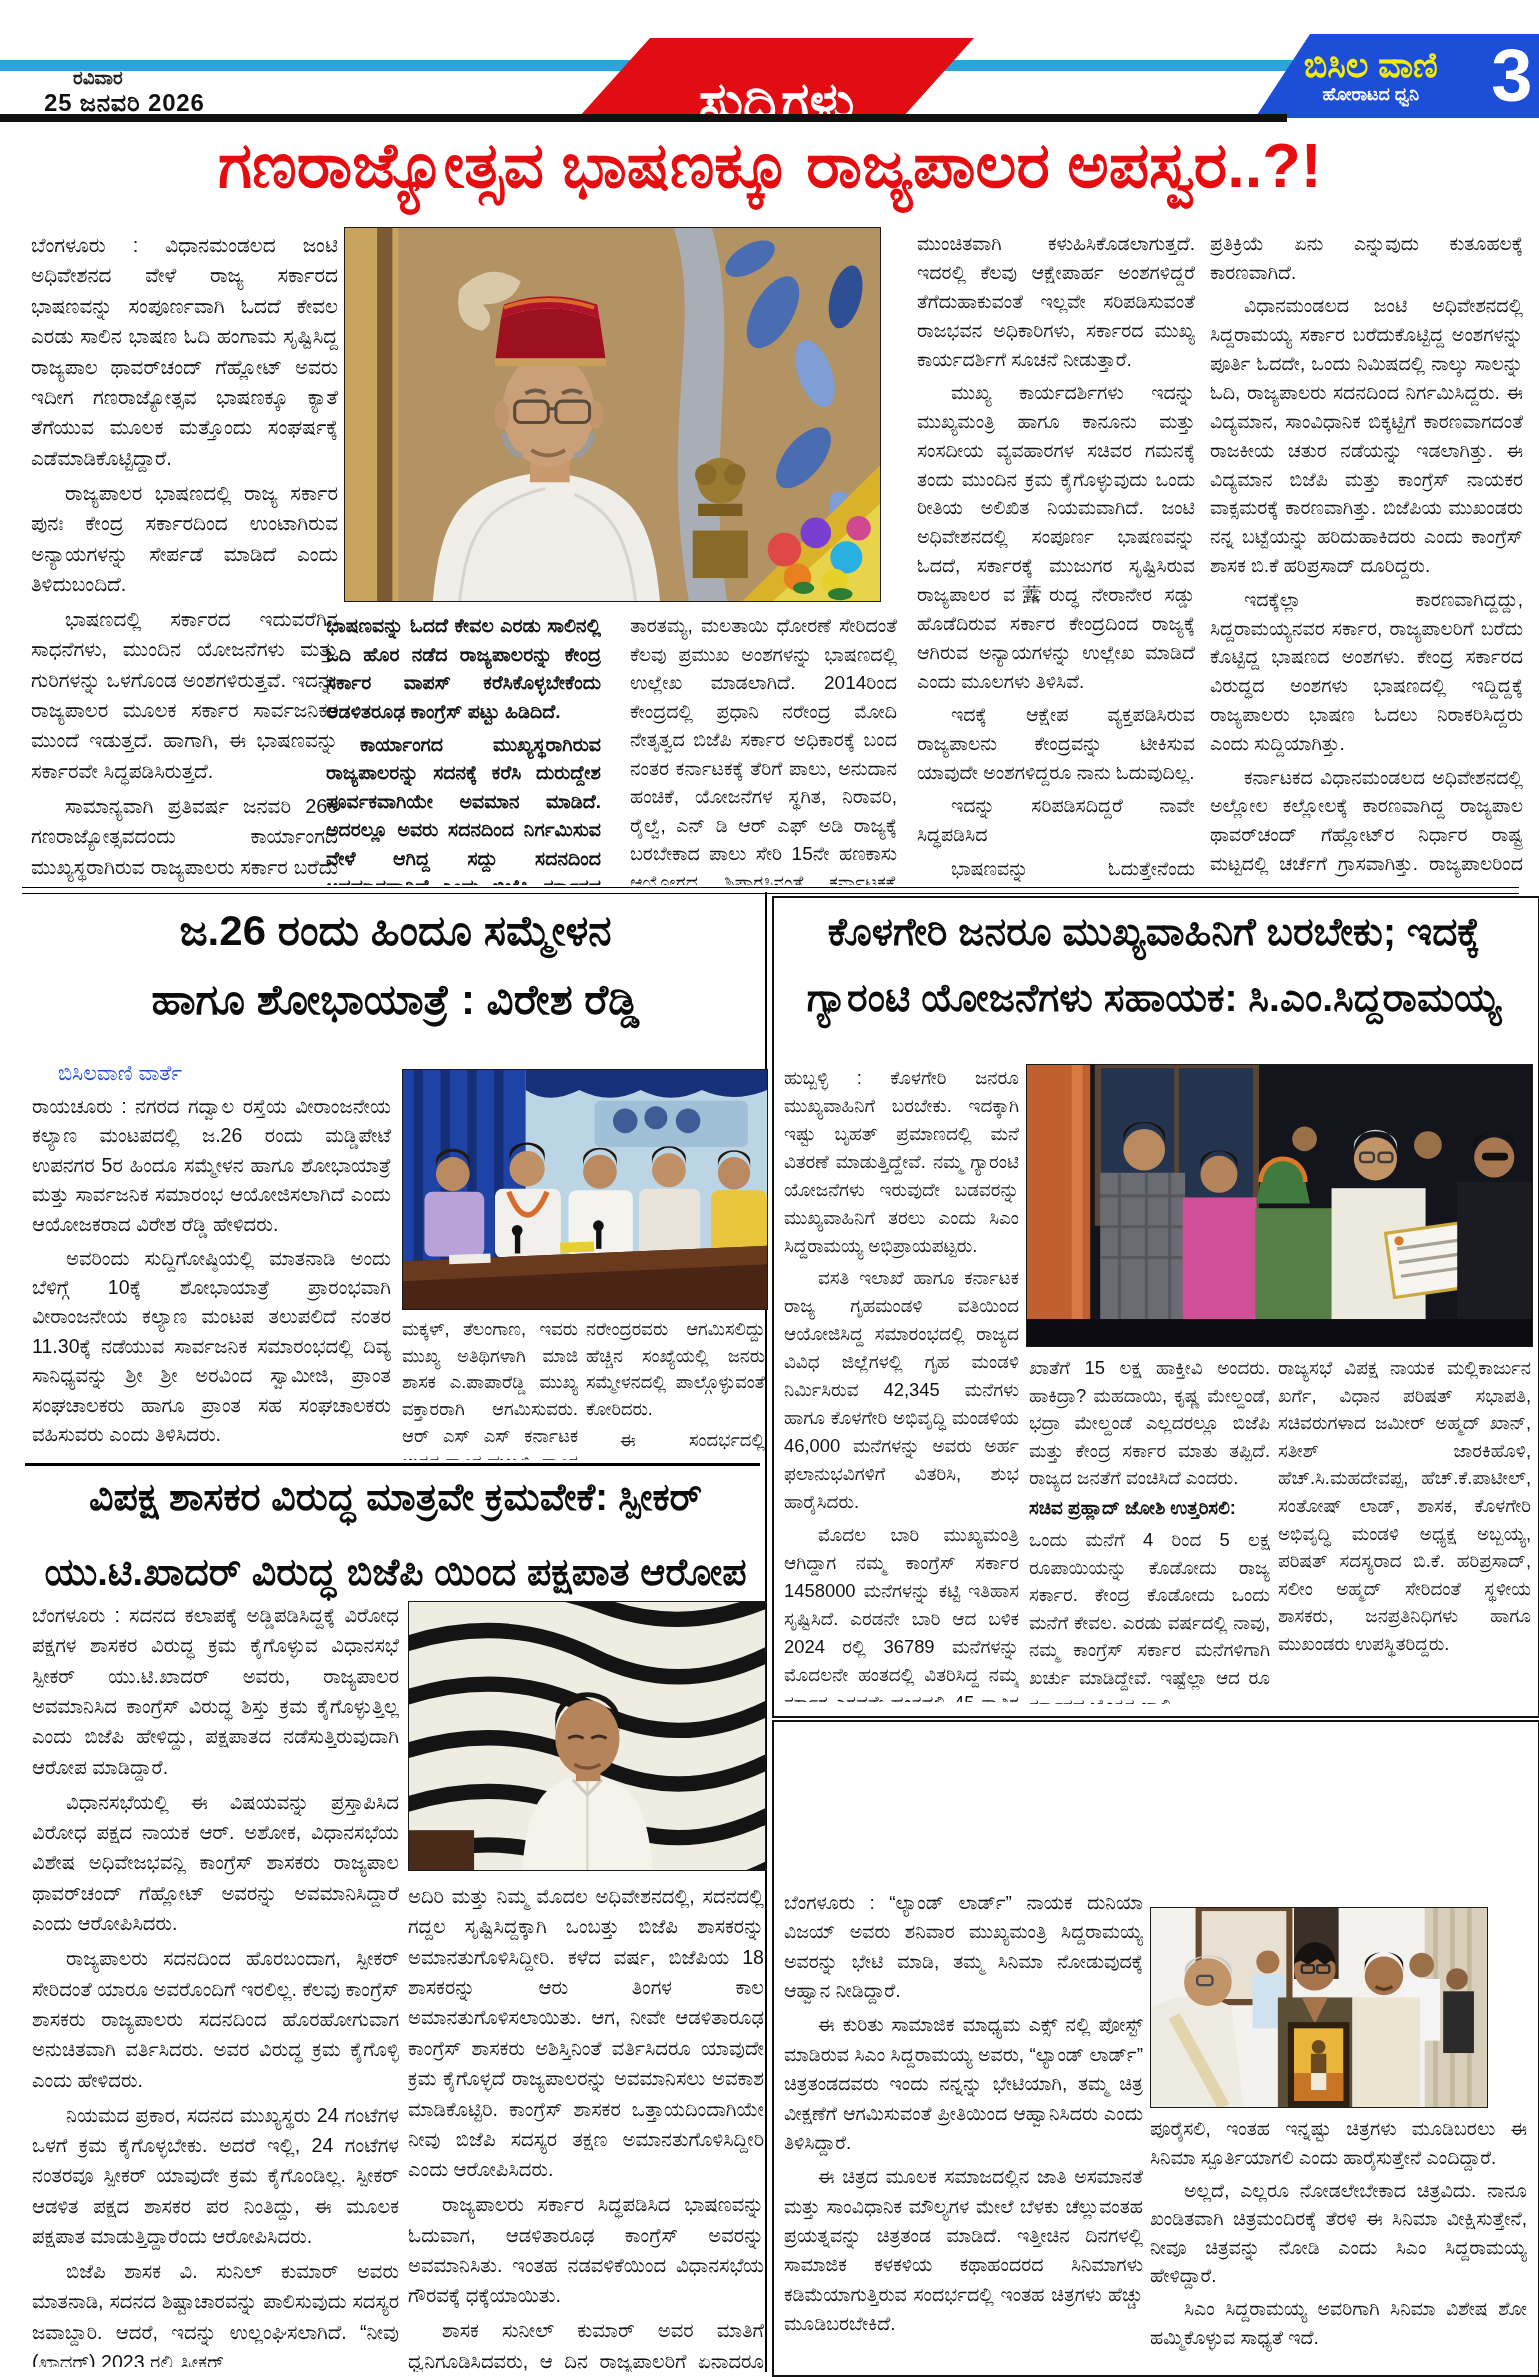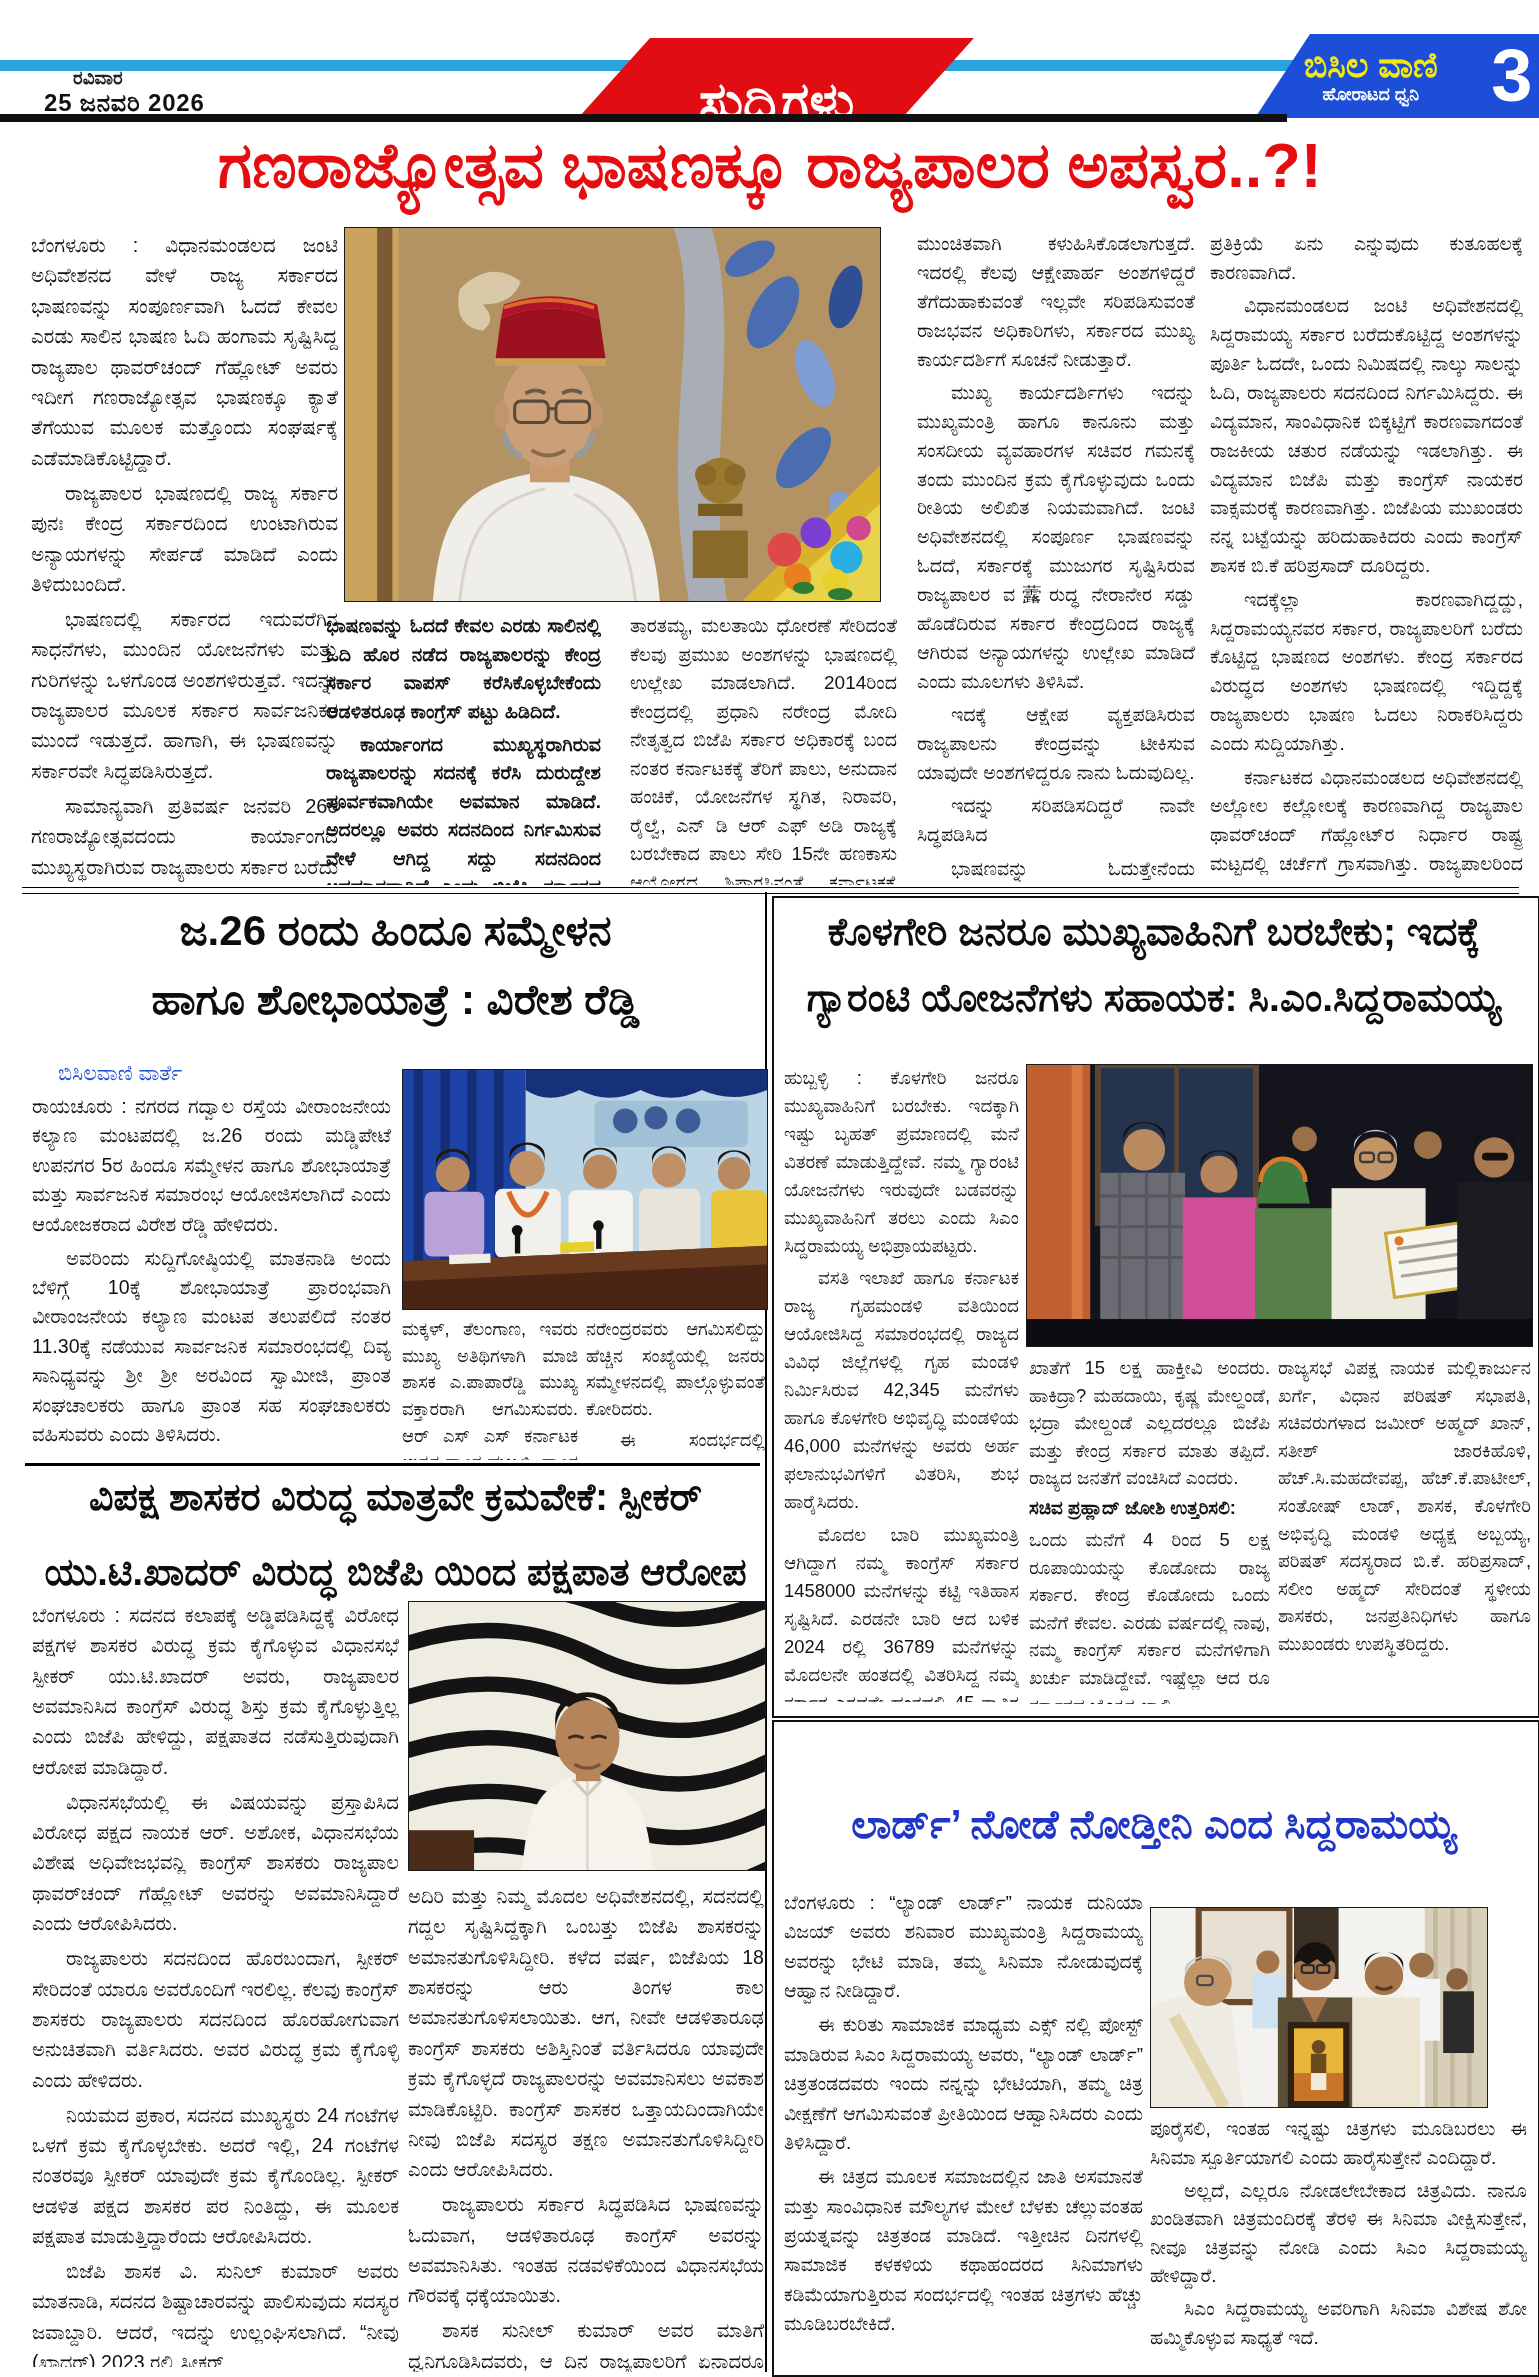--- a/index.html
+++ b/index.html
@@ -301,21 +301,20 @@
     </div>
   <div class="abs boldline" style="left:1029px; top:1497px; width:241px; font-size:18.4px;">ಸಚಿವ ಪ್ರಹ್ಲಾದ್ ಜೋಶಿ ಉತ್ತರಿಸಲಿ:</div>
   <div class="abs col" style="left:1029px; top:1526px; width:241px; height:178px; font-size:18.4px; line-height:1.5;">
       <p>ಒಂದು ಮನೆಗೆ 4 ರಿಂದ 5 ಲಕ್ಷ ರೂಪಾಯಿಯನ್ನು ಕೊಡೋದು ರಾಜ್ಯ ಸರ್ಕಾರ. ಕೇಂದ್ರ ಕೊಡೋದು ಒಂದು ಮನೆಗೆ ಕೇವಲ. ಎರಡು ವರ್ಷದಲ್ಲಿ ನಾವು, ನಮ್ಮ ಕಾಂಗ್ರೆಸ್ ಸರ್ಕಾರ ಮನೆಗಳಿಗಾಗಿ ಖರ್ಚು ಮಾಡಿದ್ದೇವೆ. ಇಷ್ಟೆಲ್ಲಾ ಆದ ರೂ ಸರ್ಕಾರದ ಬೊಕ್ಕಸ ಖಾಲಿ</p>
     </div>
   <div class="abs col" style="left:1278px; top:1354px; width:253px; height:350px; font-size:18.4px; line-height:1.5;">
       <p>ರಾಜ್ಯಸಭೆ ವಿಪಕ್ಷ ನಾಯಕ ಮಲ್ಲಿಕಾರ್ಜುನ ಖರ್ಗೆ, ವಿಧಾನ ಪರಿಷತ್ ಸಭಾಪತಿ, ಸಚಿವರುಗಳಾದ ಜಮೀರ್ ಅಹ್ಮದ್ ಖಾನ್, ಸತೀಶ್ ಜಾರಕಿಹೊಳಿ, ಹೆಚ್.ಸಿ.ಮಹದೇವಪ್ಪ, ಹೆಚ್.ಕೆ.ಪಾಟೀಲ್, ಸಂತೋಷ್ ಲಾಡ್, ಶಾಸಕ, ಕೊಳಗೇರಿ ಅಭಿವೃದ್ಧಿ ಮಂಡಳಿ ಅಧ್ಯಕ್ಷ ಅಬ್ಬಯ್ಯ, ಪರಿಷತ್ ಸದಸ್ಯರಾದ ಬಿ.ಕೆ. ಹರಿಪ್ರಸಾದ್, ಸಲೀಂ ಅಹ್ಮದ್ ಸೇರಿದಂತೆ ಸ್ಥಳೀಯ ಶಾಸಕರು, ಜನಪ್ರತಿನಿಧಿಗಳು ಹಾಗೂ ಮುಖಂಡರು ಉಪಸ್ಥಿತರಿದ್ದರು.</p>
     </div>
 
   <div class="abs boxed" style="left:772px; top:1720px; width:764px; height:653px;"></div>
-  <div class="abs subhead blue" style="left:782px; top:1802px; width:744px; font-size:40px;">ಲಾರ್ಡ್’ ನೋಡೆ ನೋಡ್ತೀನಿ ಎಂದ ಸಿದ್ದರಾಮಯ್ಯ</div>
 
   <div class="abs col" style="left:784px; top:1888px; width:359px; height:475px; font-size:19px; line-height:1.55;">
       <p>ಬೆಂಗಳೂರು : “ಲ್ಯಾಂಡ್ ಲಾರ್ಡ್” ನಾಯಕ ದುನಿಯಾ ವಿಜಯ್ ಅವರು ಶನಿವಾರ ಮುಖ್ಯಮಂತ್ರಿ ಸಿದ್ದರಾಮಯ್ಯ ಅವರನ್ನು ಭೇಟಿ ಮಾಡಿ, ತಮ್ಮ ಸಿನಿಮಾ ನೋಡುವುದಕ್ಕೆ ಆಹ್ವಾನ ನೀಡಿದ್ದಾರೆ.</p>
       <p>ಈ ಕುರಿತು ಸಾಮಾಜಿಕ ಮಾಧ್ಯಮ ಎಕ್ಸ್ ನಲ್ಲಿ ಪೋಸ್ಟ್ ಮಾಡಿರುವ ಸಿಎಂ ಸಿದ್ದರಾಮಯ್ಯ ಅವರು, “ಲ್ಯಾಂಡ್ ಲಾರ್ಡ್” ಚಿತ್ರತಂಡದವರು ಇಂದು ನನ್ನನ್ನು ಭೇಟಿಯಾಗಿ, ತಮ್ಮ ಚಿತ್ರ ವೀಕ್ಷಣೆಗೆ ಆಗಮಿಸುವಂತೆ ಪ್ರೀತಿಯಿಂದ ಆಹ್ವಾನಿಸಿದರು ಎಂದು ತಿಳಿಸಿದ್ದಾರೆ.</p>
       <p>ಈ ಚಿತ್ರದ ಮೂಲಕ ಸಮಾಜದಲ್ಲಿನ ಜಾತಿ ಅಸಮಾನತೆ ಮತ್ತು ಸಾಂವಿಧಾನಿಕ ಮೌಲ್ಯಗಳ ಮೇಲೆ ಬೆಳಕು ಚೆಲ್ಲುವಂತಹ ಪ್ರಯತ್ನವನ್ನು ಚಿತ್ರತಂಡ ಮಾಡಿದೆ. ಇತ್ತೀಚಿನ ದಿನಗಳಲ್ಲಿ ಸಾಮಾಜಿಕ ಕಳಕಳಿಯ ಕಥಾಹಂದರದ ಸಿನಿಮಾಗಳು ಕಡಿಮೆಯಾಗುತ್ತಿರುವ ಸಂದರ್ಭದಲ್ಲಿ ಇಂತಹ ಚಿತ್ರಗಳು ಹೆಚ್ಚು ಮೂಡಿಬರಬೇಕಿದೆ.</p>
     </div>
 
   <div class="abs photo" style="left:1150px; top:1907px; width:336px; height:199px;">
     <svg viewBox="0 0 437 258" preserveAspectRatio="none">
       <rect width="437" height="258" fill="#f3f2ee"></rect>

